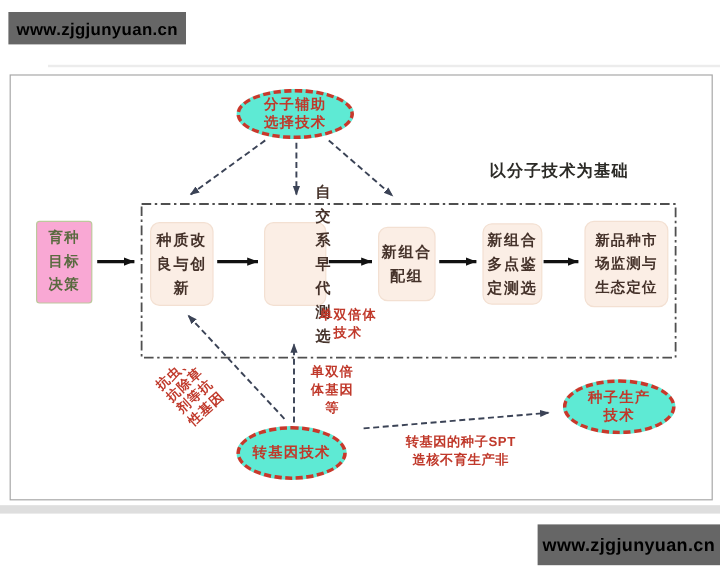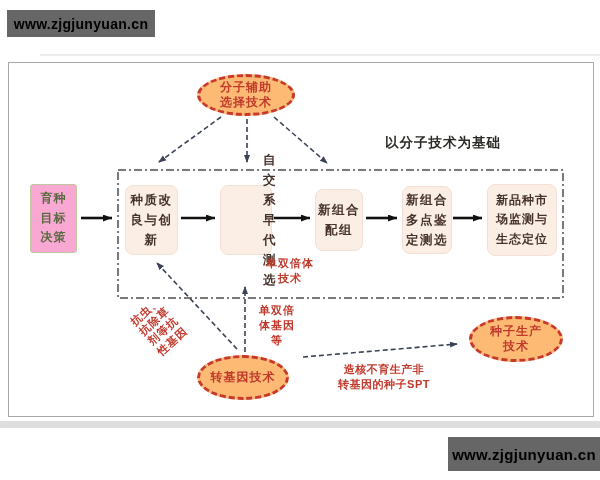--- a/index.html
+++ b/index.html
@@ -40,29 +40,29 @@
     position: absolute; left: 0; top: 0; width: 600px; height: 480px;
     pointer-events: none;
   }
   .ellipse {
     position: absolute;
     border: 3px dashed #c8382b;
     border-radius: 50%;
     display: flex; flex-direction: column; align-items: center; justify-content: center;
     color: #c0392b; font-weight: bold; font-size: 12px; line-height: 1.25;
     text-align: center; letter-spacing: 1px;
-    background: #fdba74;
+    background: #5eead4;
   }
   .el-top { left: 197px; top: 74px; width: 98px; height: 42px; }
   .el-transgenic { left: 197px; top: 355px; width: 92px; height: 45px; }
   .el-seed { left: 469px; top: 316px; width: 94px; height: 46px; }
   .title-block {
     position: absolute; left: 385px; top: 134px; width: 162px;
     color: #2b2a26; font-weight: bold; font-size: 13.5px; line-height: 1.3;
-    letter-spacing: 1px;
+    text-align: center; letter-spacing: 1px;
   }
   .start-box {
     position: absolute; left: 30px; top: 184px; width: 47px; height: 69px;
     background: #f9a8d4; border: 1px solid #bdc89d; border-radius: 3px;
     color: #5a6a40; font-weight: bold; font-size: 12px; line-height: 1.65;
     display: flex; flex-direction: column; align-items: center; justify-content: center;
     letter-spacing: 1px;
   }
   .flow-box {
     position: absolute;
@@ -172,22 +172,22 @@
   <div>体基因</div>
   <div>等</div>
 </div>
 <div class="red-note note-resist">
   <div>抗虫、</div>
   <div>抗除草</div>
   <div>剂等抗</div>
   <div>性基因</div>
 </div>
 <div class="red-note note-spt">
+  <div>转基因的种子SPT</div>
   <div>造核不育生产非</div>
-  <div>转基因的种子SPT</div>
 </div>
 
 <div class="ellipse el-transgenic">
   <div>转基因技术</div>
 </div>
 <div class="ellipse el-seed">
   <div>种子生产</div>
   <div>技术</div>
 </div>
 

